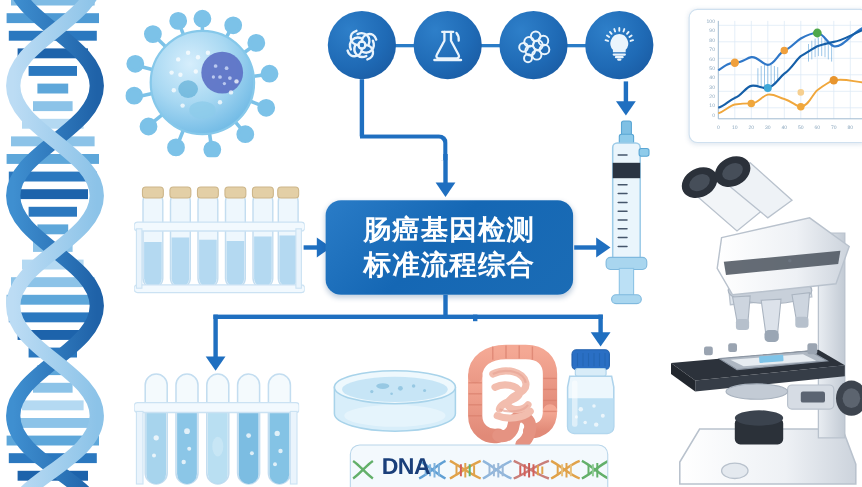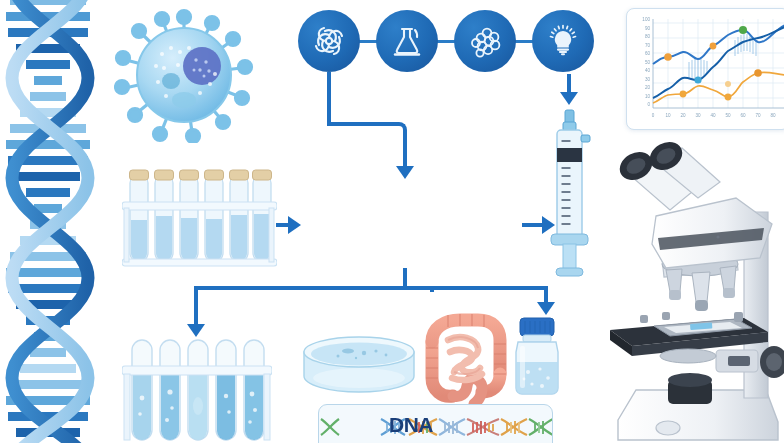--- a/index.html
+++ b/index.html
@@ -76,21 +76,20 @@
     border: 1px solid #b9d6ea;
     border-radius: 9px;
     overflow: hidden;
   }
   #dna-label {
     position: absolute; left: 28px; top: 8px;
     font-size: 21px; font-weight: 700; color: #1a3f7a;
     font-family: "Liberation Sans", sans-serif;
     letter-spacing: -0.5px;
     z-index: 4;
-    margin-left: 42px;
   }
 </style>
 </head>
 <body>
 
 <div id="stage">
 
   <div class="abs" style="left:-4px; top:-12px; width:108px; height:470px;">
     <svg width="108" height="470" viewBox="0 0 108 470">
       <defs>
@@ -333,20 +332,24 @@
         <rect x="0" y="97" width="155" height="7" rx="3" fill="#f2f9fe" stroke="#cbe2f3" stroke-width="1.2"></rect>
         <rect x="2" y="46" width="5" height="54" fill="#eaf4fc" stroke="#cbe2f3" stroke-width="1"></rect>
         <rect x="147" y="46" width="5" height="54" fill="#eaf4fc" stroke="#cbe2f3" stroke-width="1"></rect>
       </g>
     </svg>
   </div>
 
   <div class="abs conn h" style="left:276px; top:223px; width:14px;"></div>
   <div class="abs arrow-right" style="left:288px; top:216px;"></div>
 
+  <div class="abs" id="center-box">
+    <span class="line">肠癌基因检测</span>
+    <span class="line">标准流程综合</span>
+  </div>
 
   <div class="abs conn h" style="left:522px; top:223px; width:22px;"></div>
   <div class="abs arrow-right" style="left:542px; top:216px;"></div>
 
   <div class="abs" style="left:544px; top:92px; width:56px; height:185px;">
     <svg width="56" height="185" viewBox="0 0 56 185">
       <g>
         <rect x="21" y="18" width="9" height="14" rx="2" fill="#7fc0e4" stroke="#5aa6d4" stroke-width="1"></rect>
         <rect x="19" y="30" width="13" height="9" rx="2" fill="#8fcbea" stroke="#5aa6d4" stroke-width="1"></rect>
         <rect x="13" y="38" width="25" height="108" rx="4" fill="#eaf5fc" stroke="#9ccbe8" stroke-width="1.4"></rect>

